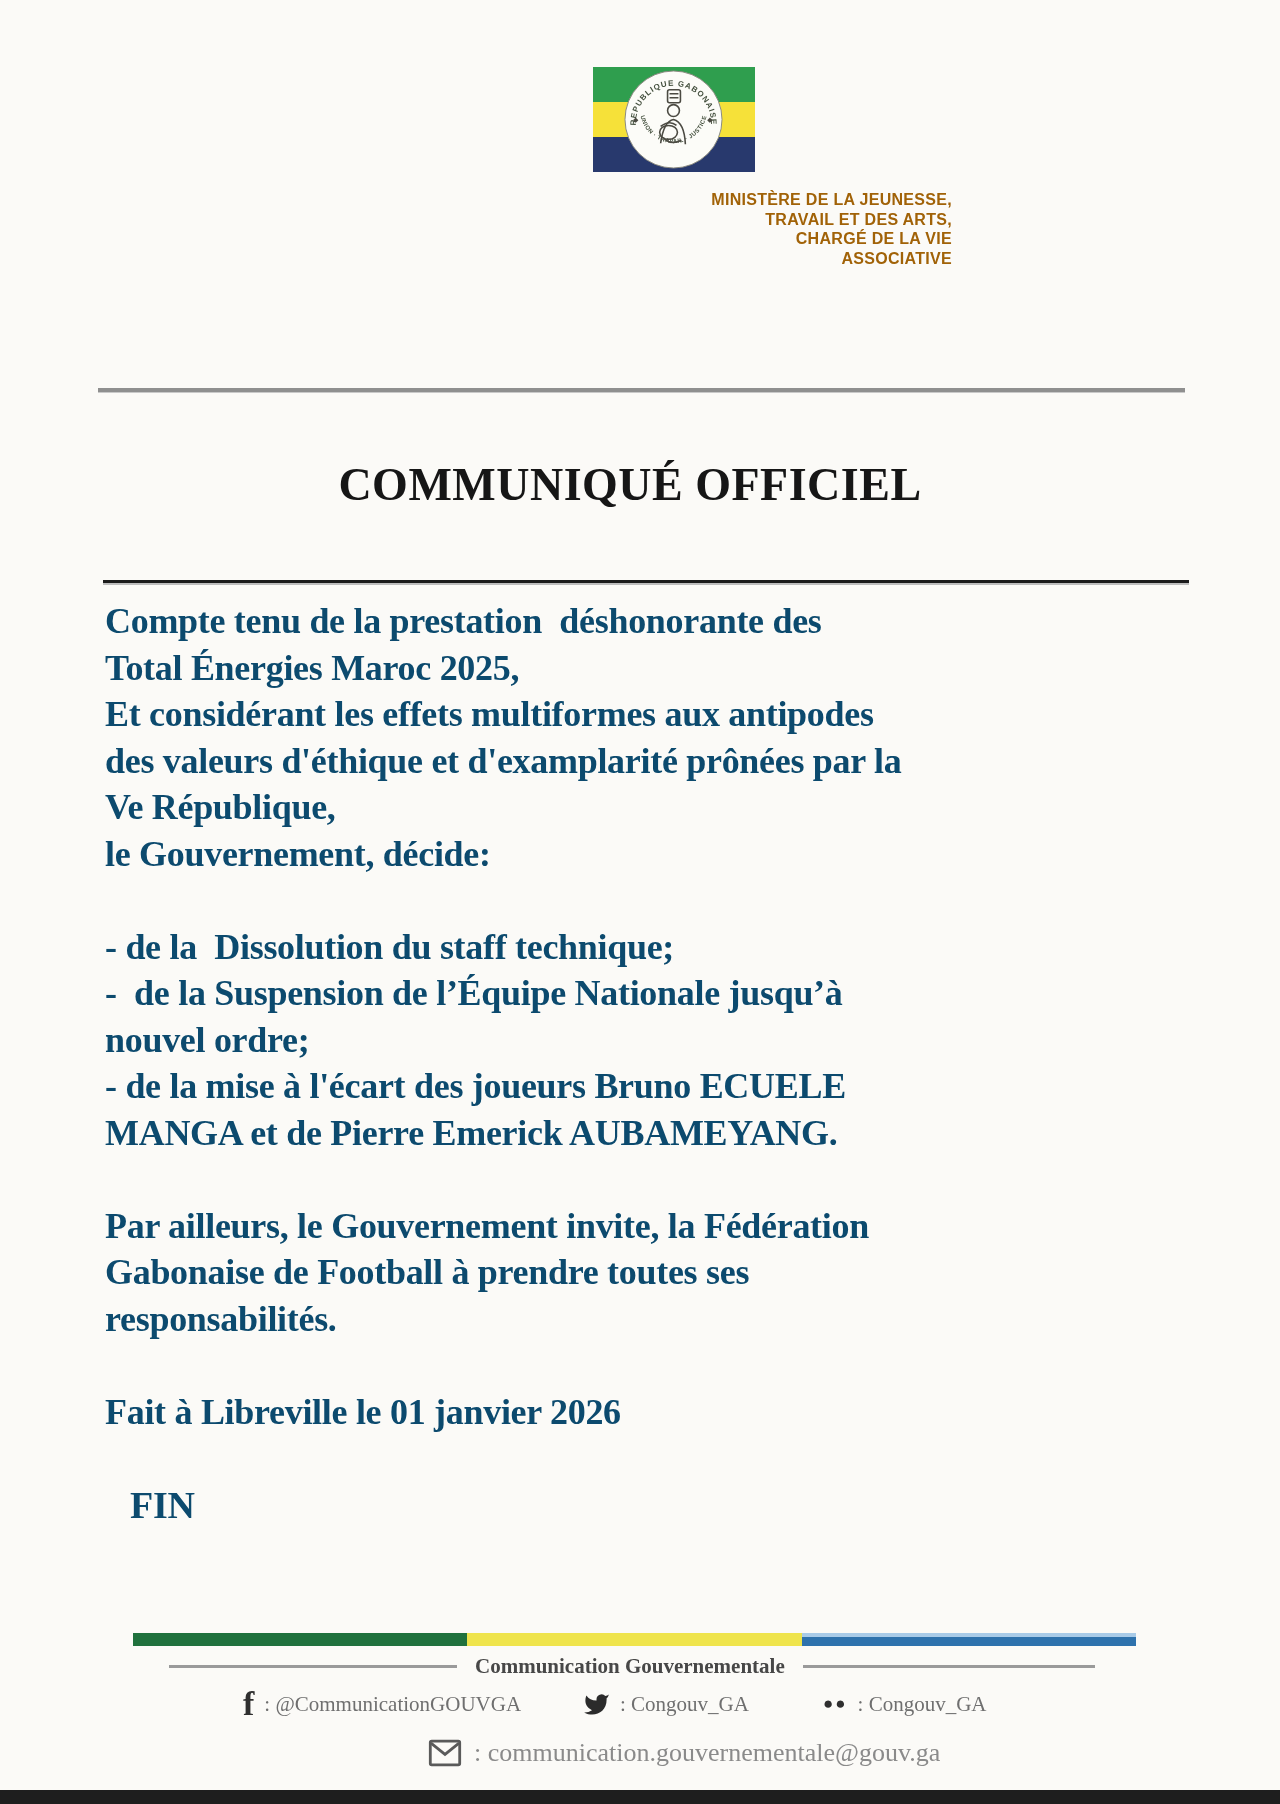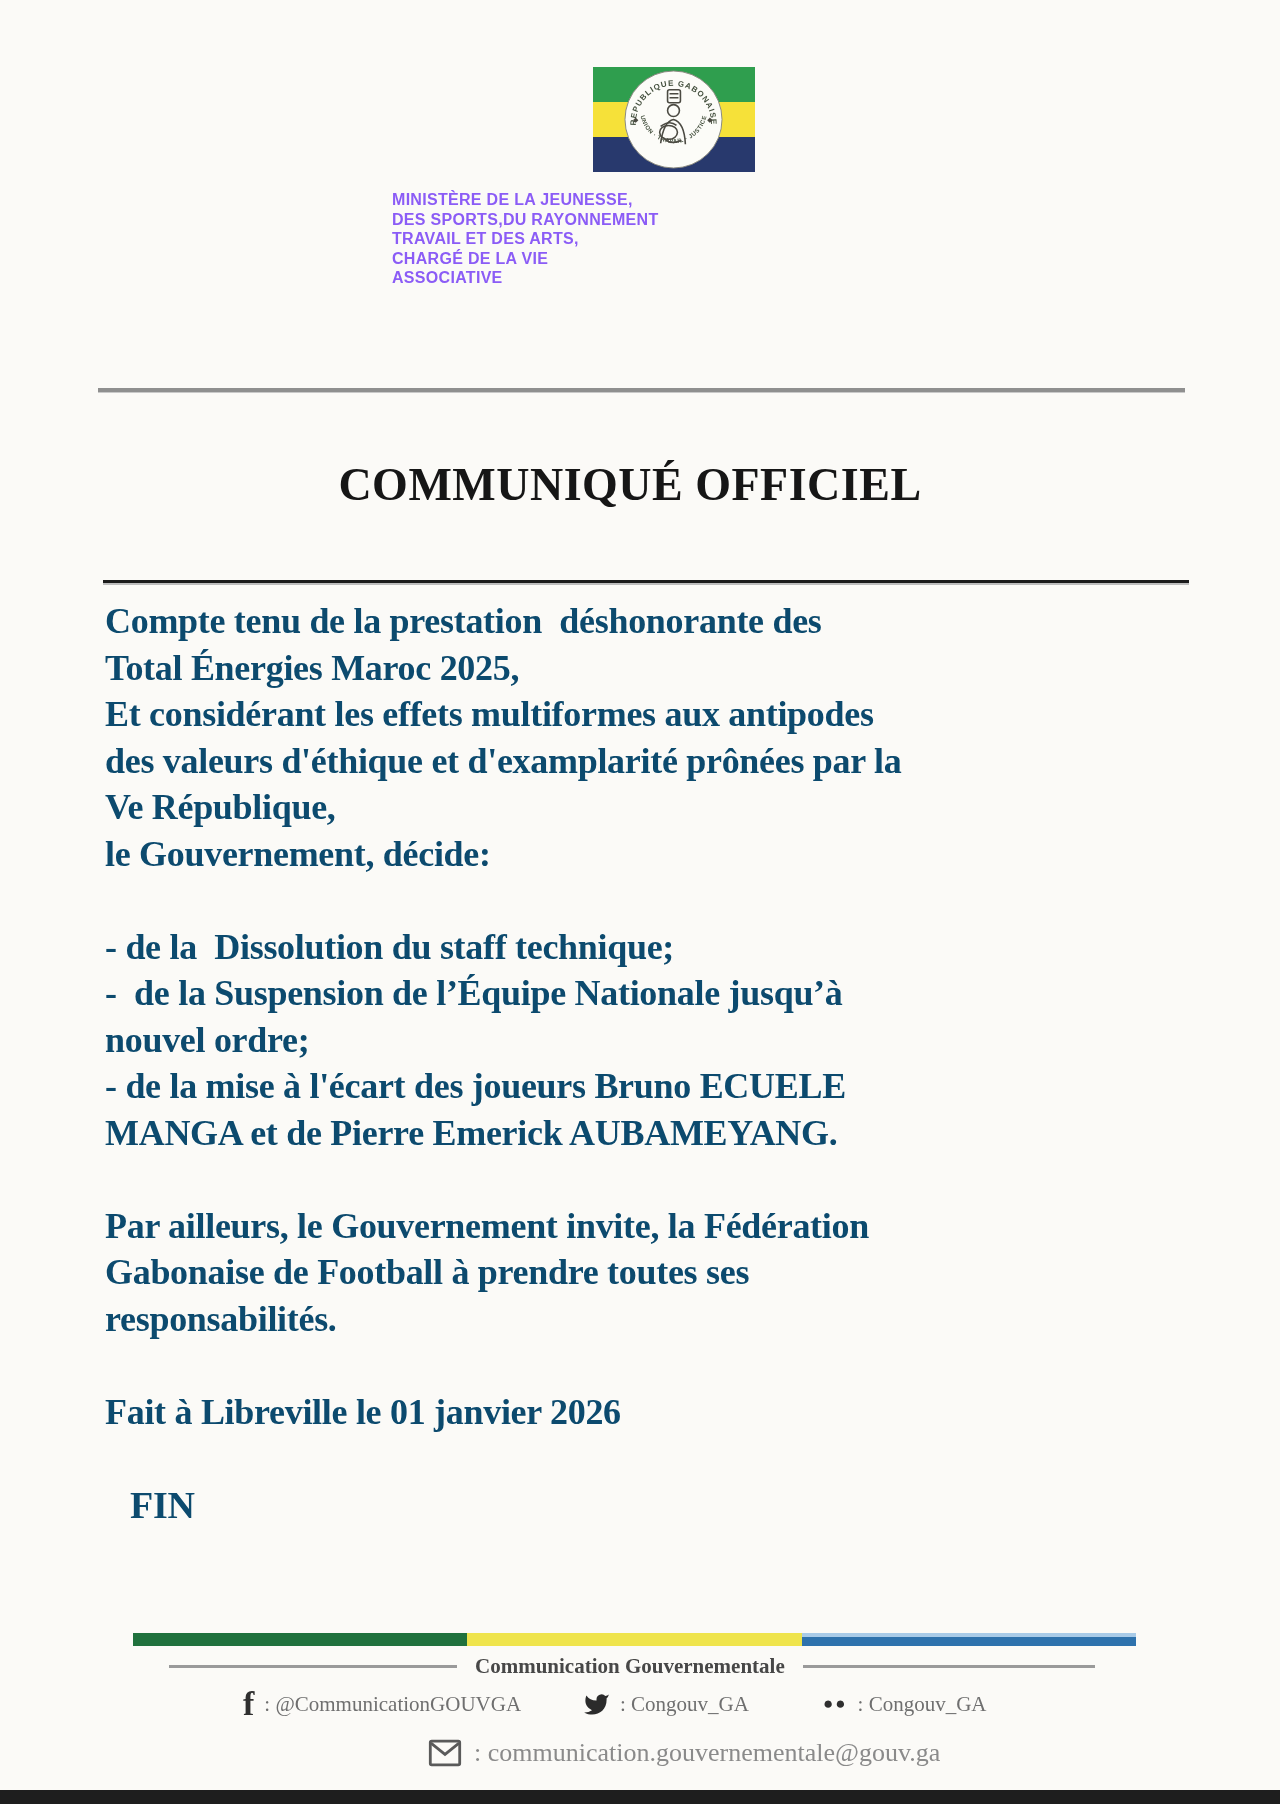--- a/index.html
+++ b/index.html
@@ -19,22 +19,22 @@
   .stripe-yellow{background:#f6e139;}
   .stripe-blue{background:#28396d;}
   .seal{
     position:absolute;left:50%;top:50%;
     width:99px;height:99px;margin:-50px 0 0 -50px;
   }
 
   
   .ministry{
     position:absolute;left:392px;top:190px;width:560px;
-    text-align:left;
-    color:#8b5cf6;
+    text-align:right;
+    color:#a16207;
     font-family:"Liberation Sans", sans-serif;
     font-weight:bold;
     font-size:16px;line-height:19.5px;
     letter-spacing:.3px;
   }
 
   
   .rule-top{position:absolute;left:98px;top:388px;width:1087px;height:4px;background:#8f8f8f;border-bottom:1px solid #c9c9c9;}
   .doc-title{
     position:absolute;left:0;top:458px;width:1260px;
@@ -119,21 +119,20 @@
         <path d="M37 74 q3 -22 13 -24 q11 3 12 25"></path>
         <path d="M37 57 q9 -7 16 -1"></path>
         <ellipse cx="45" cy="63" rx="9" ry="7"></ellipse>
         <path d="M41 70 q8 6 17 1"></path>
       </g>
     </svg>
   </div>
 
   <div class="ministry">
     <div>MINISTÈRE DE LA JEUNESSE,</div>
-    <div>DES SPORTS,DU RAYONNEMENT</div>
     <div>TRAVAIL ET DES ARTS,</div>
     <div>CHARGÉ DE LA VIE</div>
     <div>ASSOCIATIVE</div>
   </div>
 
   <div class="rule-top"></div>
   <div class="doc-title">COMMUNIQUÉ OFFICIEL</div>
   <div class="rule-mid"></div>
 
   <div class="body-text">

